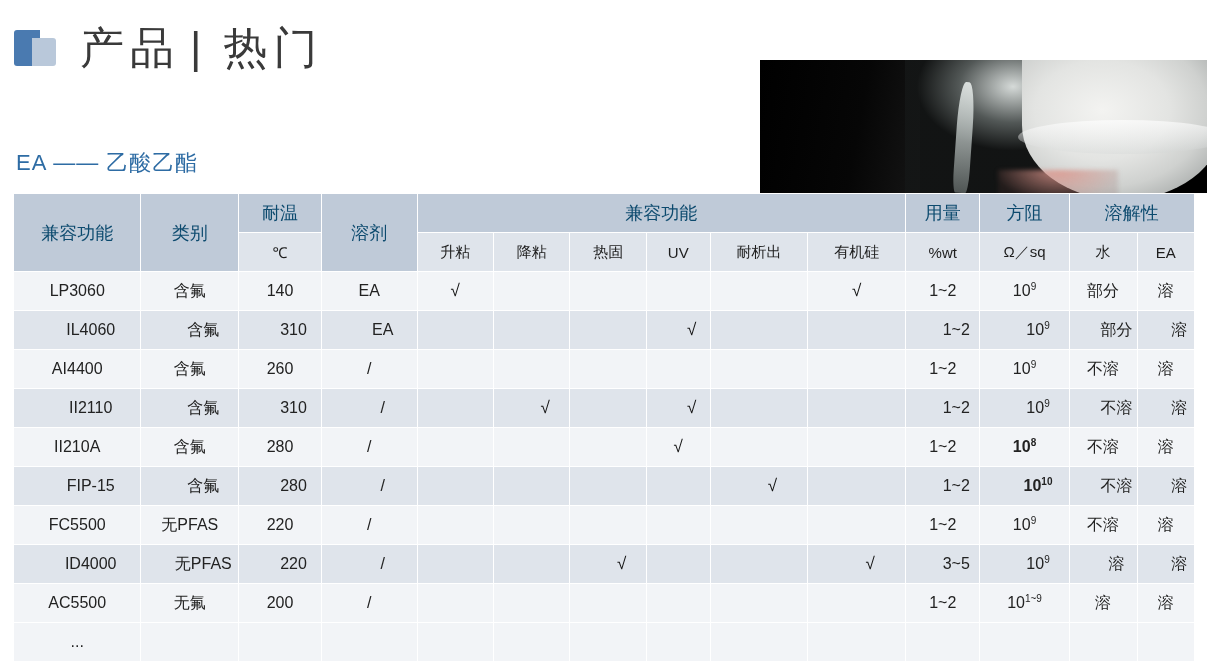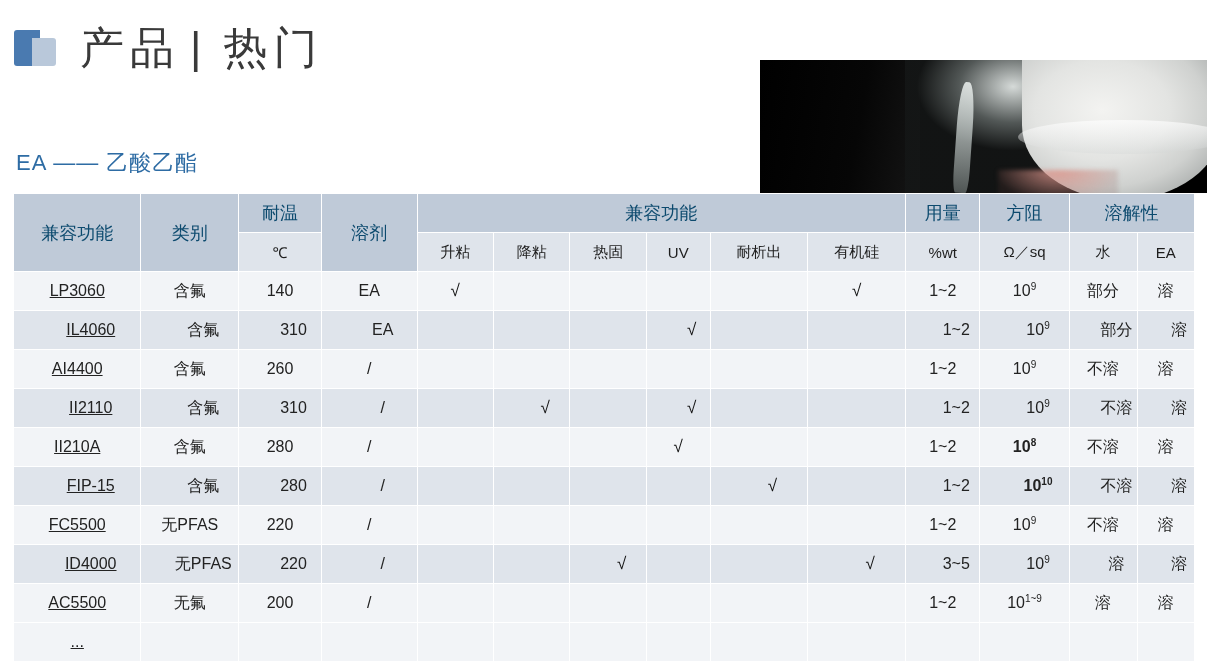--- a/index.html
+++ b/index.html
@@ -173,21 +173,20 @@
     background: #dfe4eb;
     font-size: 15px;
     color: #1d1d1d;
     height: 30px;
   }
   tr.row-odd td { background: #f2f4f7; }
   tr.row-even td { background: #dfe4eb; padding-left: 27px; }
   td.left {
     text-align: left;
     padding-left: 12px;
-    text-decoration: underline;
   }
   .check { font-size: 17px; color: #111; }
   sup { font-size: 10px; }
   .ellipsis-row td { height: 34px; }
 </style>
 </head>
 <body>
 
 <div class="slide">
 

